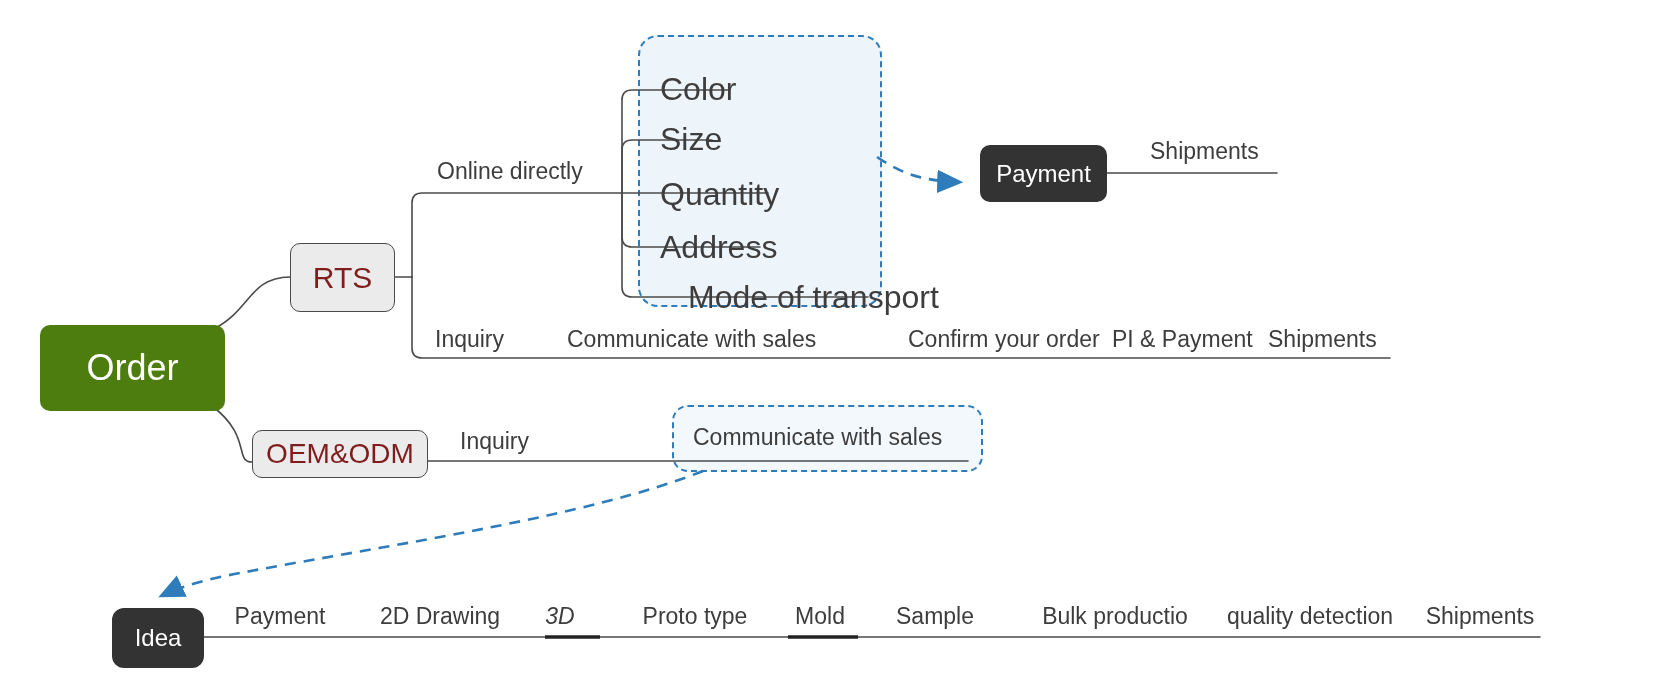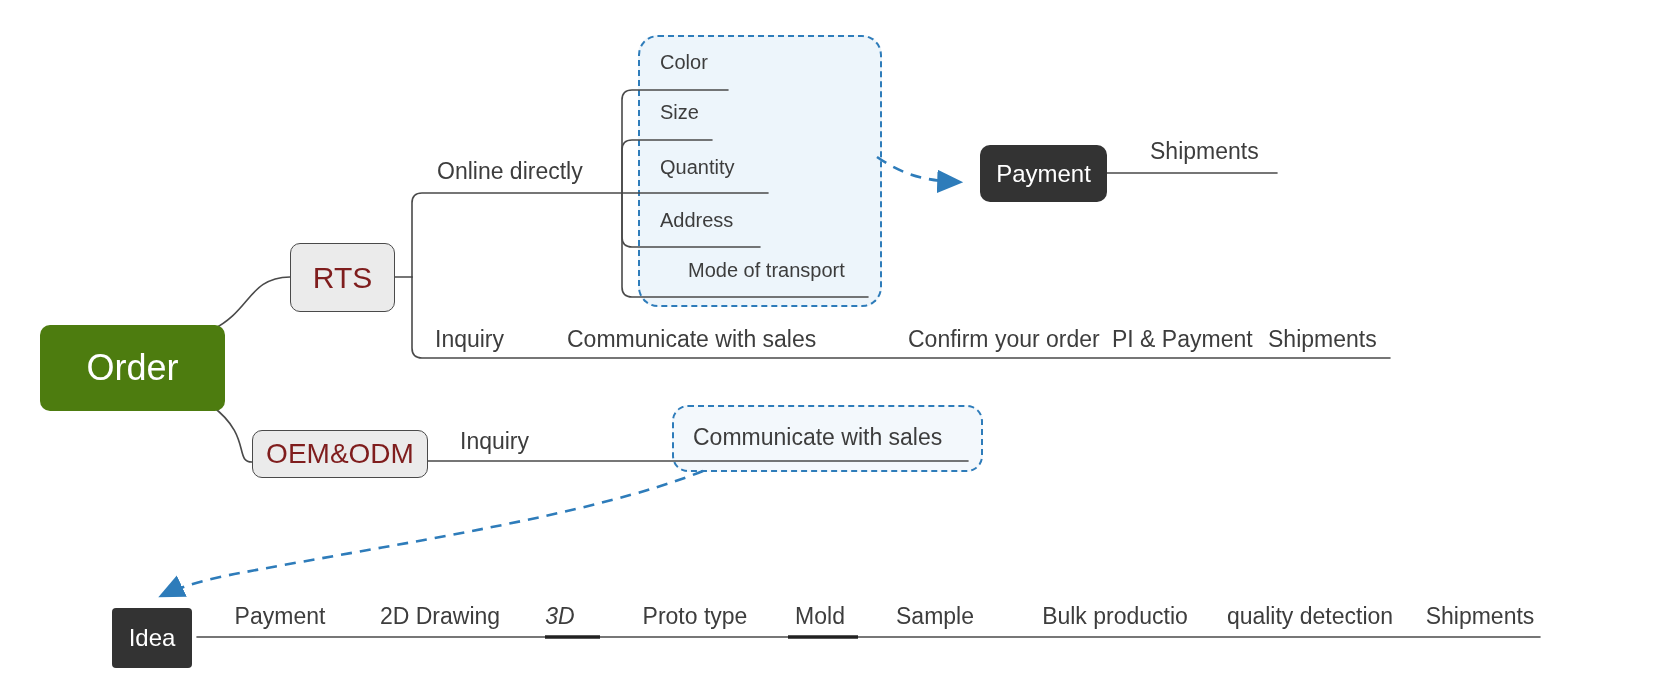--- a/index.html
+++ b/index.html
@@ -17,31 +17,31 @@
   }
   .node.gray{
     background:#ebebeb;border:1.6px solid #4a4a4a;border-radius:10px;color:#7f1d1d;
   }
   .node.rts{left:290px;top:243px;width:105px;height:69px;font-size:30px;}
   .node.oem{left:252px;top:430px;width:176px;height:48px;font-size:28px;}
   .node.dark{
     background:#333333;color:#ffffff;border-radius:10px;font-size:24px;
   }
   .node.payment{left:980px;top:145px;width:127px;height:57px;}
-  .node.idea{left:112px;top:608px;width:80px;height:60px;border-radius:4px;}
+  .node.idea{left:112px;top:608px;width:92px;height:60px;border-radius:12px;}
   .groupbox{
     position:absolute;box-sizing:border-box;border:2.5px dashed #2e7cba;
     background:#edf5fb;z-index:1;
   }
   .groupbox.options{left:638px;top:35px;width:244px;height:272px;border-radius:20px;}
   .groupbox.communicate{left:672px;top:405px;width:311px;height:67px;border-radius:16px;background:#f3f8fc;}
   .lbl{
     position:absolute;white-space:nowrap;font-size:23px;color:#3d3d3d;z-index:3;line-height:1.2;
   }
-  .lbl.opt{font-size:20px;}
+  .lbl.opt{font-size:32px;margin-top:20px;}
   .lbl.center{transform:translateX(-50%);}
   svg.wires{position:absolute;left:0;top:0;z-index:2;}
 </style>
 </head>
 <body>
 
 <div id="canvas">
 
   <div class="groupbox options"></div>
   <div class="groupbox communicate"></div>

